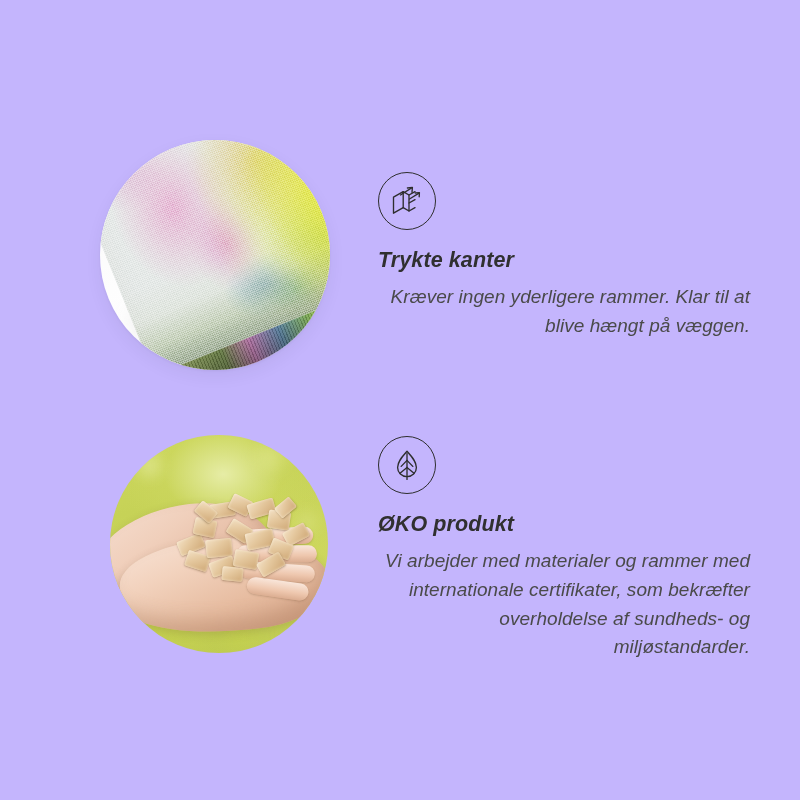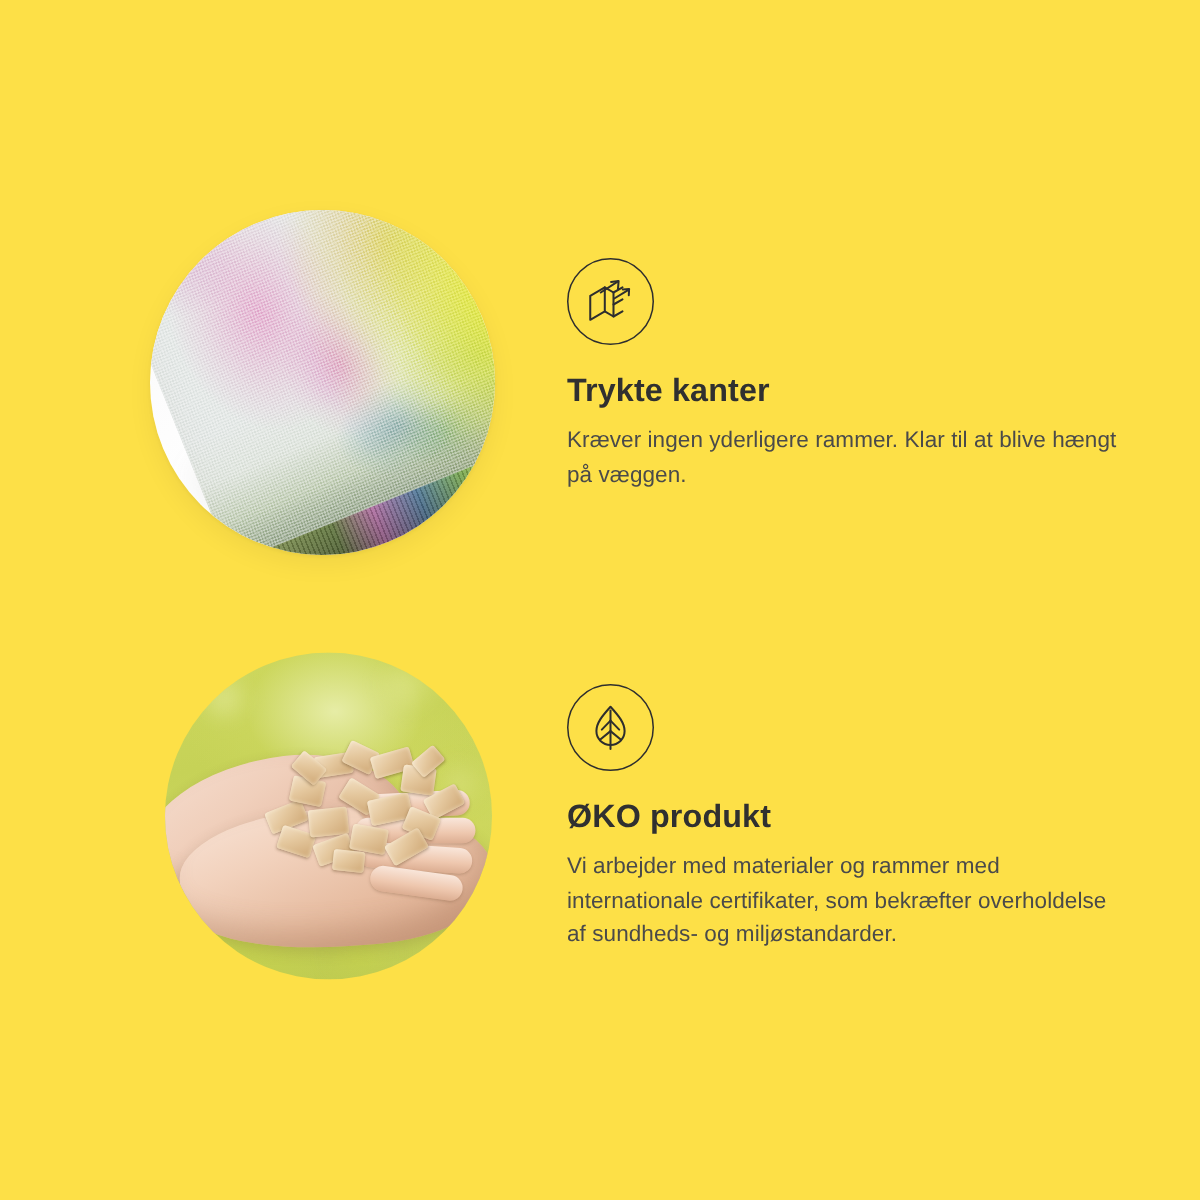--- a/index.html
+++ b/index.html
@@ -7,21 +7,21 @@
   html,body{ background:#f0f0f0; }
   body{
     width:800px; height:800px;
     font-family:"Liberation Sans", sans-serif;
     background:#f0f0f0;
     overflow:hidden;
     position:relative;
     -webkit-font-smoothing:antialiased;
   }
 
-  .page{ position:absolute; inset:0; background:#fde047; }
+  .page{ position:absolute; inset:0; background:#c4b5fd;font-style:italic; }
 
   
   .feature{ position:absolute; }
 
   
   .photo-circle{
     position:absolute;
     border-radius:50%;
     overflow:hidden;
   }
@@ -179,25 +179,26 @@
   .icon-circle svg{ display:block; }
 
   .feature-title{
     font-size:21.5px;
     font-weight:700;
     color:#303030;
     letter-spacing:.1px;
     line-height:1.2;
   }
   .feature-desc{
-    font-size:15px;
+    font-size:19px;
     color:#4a4a4a;
     line-height:1.52;
     letter-spacing:.05px;
     max-width:372px;
+    text-align:right;
   }
 </style>
 </head>
 <body>
 
 <div class="page">
 
   <div class="feature">
 
     <div class="photo-circle" id="photo-canvas">
@@ -260,21 +261,21 @@
         <b style="left:98px; top:48px; width:22px; height:16px; transform:rotate(22deg);"></b>
         <b style="left:38px; top:66px; width:25px; height:15px; transform:rotate(-20deg);"></b>
         <b style="left:62px; top:58px; width:24px; height:17px; transform:rotate(10deg);"></b>
         <b style="left:86px; top:64px; width:26px; height:15px; transform:rotate(-30deg);"></b>
         <b style="left:24px; top:12px; width:20px; height:14px; transform:rotate(40deg);"></b>
         <b style="left:50px; top:74px; width:21px; height:14px; transform:rotate(6deg);"></b>
         <b style="left:104px;top:8px;  width:19px; height:13px; transform:rotate(-40deg);"></b>
       </div>
     </div>
 
-    <div class="textcol" style="top:456px;">
+    <div class="textcol" style="top:436px;">
       <div class="icon-circle">
         <svg width="36" height="36" viewBox="0 0 36 36" fill="none" stroke="#2e2e2e" stroke-width="1.35" stroke-linecap="round" stroke-linejoin="round">
           <path d="M18 4.2 C12.4 10.4 8.6 15.0 8.6 20.4 C8.6 25.6 12.8 29.6 18 29.6 C23.2 29.6 27.4 25.6 27.4 20.4 C27.4 15.0 23.6 10.4 18 4.2 Z"></path>
           <path d="M18 6.6 L18 32.4"></path>
           <path d="M18 13.4 L12.2 19.4"></path>
           <path d="M18 13.4 L23.8 19.4"></path>
           <path d="M18 20.4 L11.0 26.2"></path>
           <path d="M18 20.4 L25.0 26.2"></path>
         </svg>
       </div>

